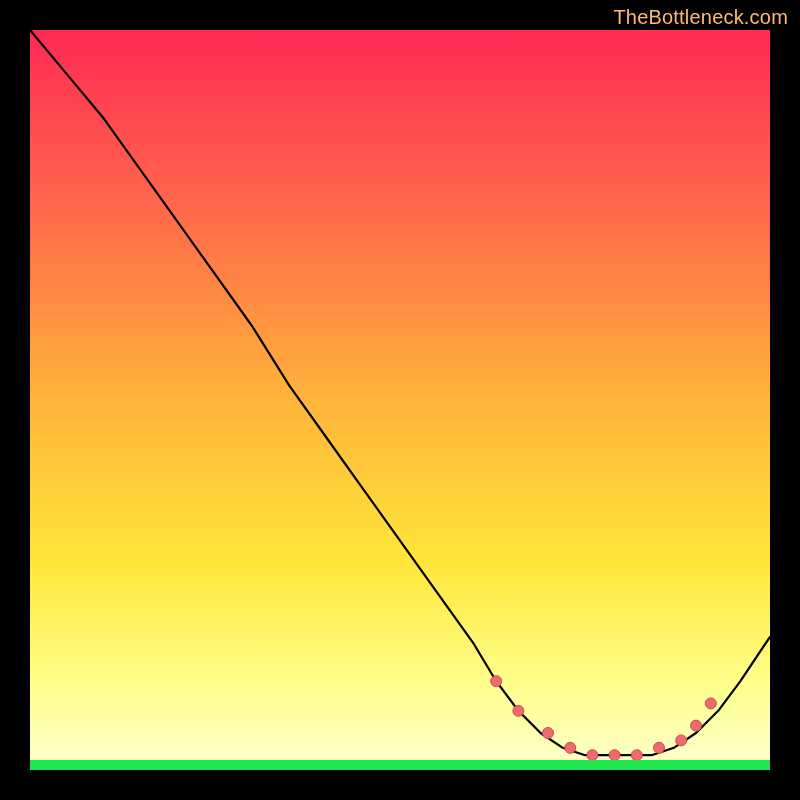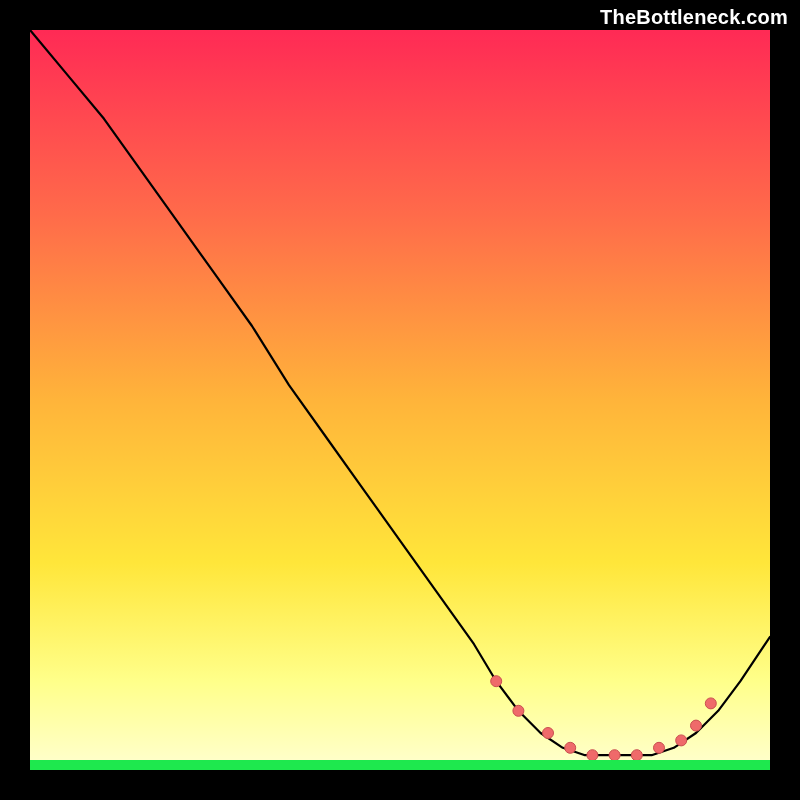--- a/index.html
+++ b/index.html
@@ -39,23 +39,23 @@
     left: 0;
     bottom: 0;
     width: 100%;
     height: 10px;
     background: var(--c-green);
   }
   .watermark {
     position: absolute;
     top: 6px;
     right: 12px;
-    color: #ffffff;
+    color: #fdba74;
     font-size: 20px;
-    font-weight: 700;
+    font-weight: 400;
     letter-spacing: 0.2px;
   }
   svg.curve {
     position: absolute;
     left: 0;
     top: 0;
     width: 100%;
     height: 100%;
     overflow: visible;
   }

